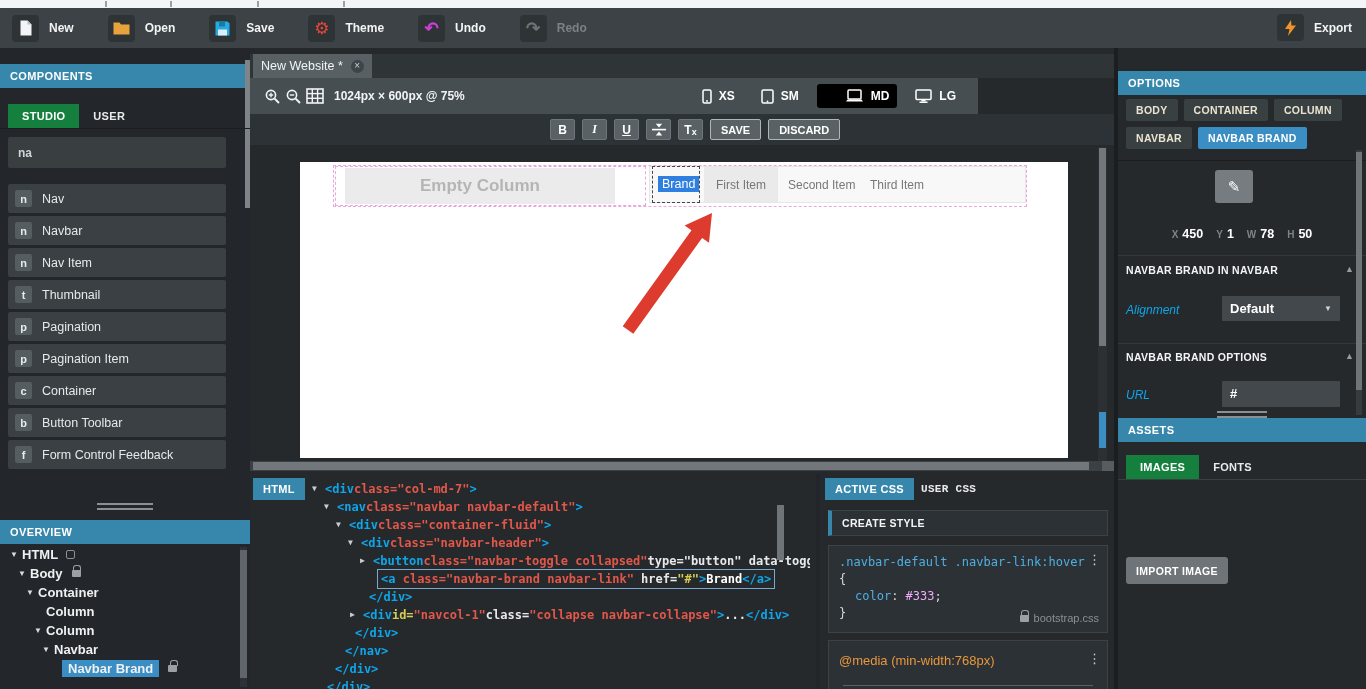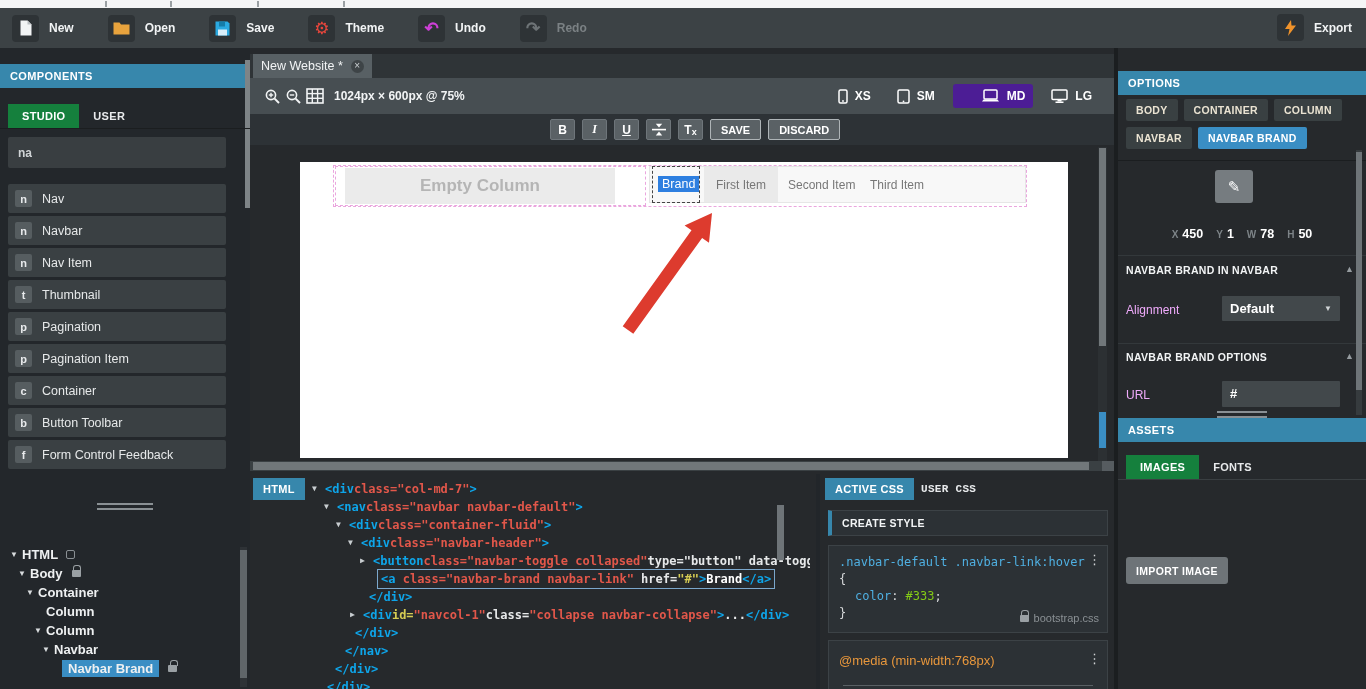--- a/index.html
+++ b/index.html
@@ -59,28 +59,28 @@
   #overview-scroll div { margin-top:3px; width:7px; height:128px; background:#5f6569; }
 
   
   #center { position:absolute; left:250px; top:48px; width:864px; height:641px; }
   #tabbar { position:absolute; left:0; top:6px; width:864px; height:24px; background:#2f3437; }
   #doc-tab { position:absolute; left:3px; top:0; height:24px; background:#586064; display:flex;
     align-items:center; padding:0 8px; gap:8px; }
   #doc-tab span { color:#f2f4f5; font-size:12.5px; }
   #tab-close { width:13px; height:13px; border-radius:50%; background:#3e4447; color:#cdd2d4;
     font-size:10px; line-height:12px; text-align:center; }
-  #zoombar { position:absolute; left:0; top:30px; width:864px; height:36px; background:#474e52;
+  #zoombar { position:absolute; left:0; top:30px; width:728px; height:36px; background:#474e52;
     display:flex; align-items:center; padding-left:14px; gap:4px; }
   .zb-icon { display:flex; align-items:center; }
   #canvas-dims { color:#f2f4f5; font-size:12px; font-weight:bold; margin-left:6px; }
   #device-row { margin-left:auto; display:flex; gap:10px; padding-right:14px; align-items:center; }
   .dev-btn { display:flex; align-items:center; gap:7px; color:#fff; font-size:12px; font-weight:bold;
     padding:5px 8px; border-radius:3px; }
-  .dev-btn.active { background:#4c1d95;padding-left:28px; }
+  .dev-btn.active { background:#000000;padding-left:28px; }
   #formatbar { position:absolute; left:0; top:66px; width:864px; height:31px; background:#2d3236;
     display:flex; align-items:center; padding-left:300px; gap:7px; }
   .fmt-btn { min-width:25px; height:21px; background:#5a6165; border:1px solid #6e757a; border-radius:2px;
     color:#fff; font-size:12px; font-weight:bold; display:flex; align-items:center; justify-content:center; }
   .fmt-btn.italic { font-style:italic; font-family:"Liberation Serif",serif; }
   .fmt-btn.underline { text-decoration:underline; }
   .fmt-btn.wide { padding:0 10px; font-size:11px; border:1px solid #aeb4b7; }
 
   
   #canvas { position:absolute; left:0; top:97px; width:864px; height:316px; background:#26292c; }
@@ -127,21 +127,21 @@
   #activecss-tab { left:575px; } #usercss-tab { left:661px;font-family:Liberation Mono, monospace; }
   #css-content { position:absolute; left:570px; top:452px; width:294px; height:237px; }
   #create-style { position:absolute; left:8px; top:10px; width:280px; height:26px; background:#2c3135;
     border:1px solid #3c4246; border-left:4px solid #3787ac; color:#f2f4f5; font-size:10.5px;
     font-weight:bold; letter-spacing:.3px; line-height:24px; padding-left:10px; }
   .css-card { position:absolute; left:8px; width:280px; background:#2c3135; border:1px solid #3c4246;
     font-family:"DejaVu Sans Mono",monospace; font-size:12px; }
   #css-rule-card { top:45px; height:88px; padding:8px 10px; }
   .css-sel { color:#4fb0e2; }
   .css-line { line-height:17px; white-space:nowrap; }
-  .css-prop { color:#4fb0e2; } .css-val { color:#84cc16;margin-top:29px; } .css-plain { color:#d8dadc; }
+  .css-prop { color:#4fb0e2; } .css-val { color:#f0abfc;margin-top:29px; } .css-plain { color:#d8dadc; }
   .kebab { position:absolute; right:6px; top:6px; color:#d0d4d6; font-size:13px; letter-spacing:0; }
   .css-source { position:absolute; right:8px; bottom:8px; color:#8a9094; font-size:11px;
     font-family:"Liberation Sans",sans-serif; display:flex; align-items:center; gap:5px; }
   #css-media-card { top:140px; height:97px; padding:12px 10px; }
   .css-media { color:#e8973c; font-size:13px; font-family:"Liberation Sans",sans-serif; }
   #media-sep { position:absolute; left:14px; top:44px; width:250px; height:1px; background:#5a6064; }
   #css-scroll { position:absolute; left:527px; top:455px; width:7px; height:234px; }
   #css-scroll div { width:7px; height:55px; background:#6e7478; margin-top:2px; }
 
   
@@ -156,21 +156,21 @@
   #pencil-btn { position:absolute; left:97px; top:122px; width:38px; height:33px; background:#767c80;
     border-radius:3px; color:#fff; font-size:15px; display:flex; align-items:center; justify-content:center; }
   #coords-row { position:absolute; left:0; top:176px; width:248px; display:flex; justify-content:center;
     gap:13px; align-items:baseline; }
   .coord-k { color:#7d8488; font-size:10px; font-weight:bold; margin-right:4px; }
   .coord-v { color:#fff; font-size:12.5px; font-weight:bold; }
   .sect-hr { position:absolute; left:0; width:248px; height:1px; background:#33383b; }
   .sect-header { position:absolute; left:8px; color:#f2f4f5; font-size:10.5px; font-weight:bold;
     letter-spacing:.3px; }
   .sect-arrow { position:absolute; right:12px; color:#969ca0; font-size:9px; }
-  .fld-label { position:absolute; left:8px; color:#f0abfc; font-size:12px; }
+  .fld-label { position:absolute; left:8px; color:#0ea5e9; font-size:12px;font-style:italic; }
   .fld-box { position:absolute; left:104px; width:118px; height:25px; background:#42484b;
     color:#fff; font-size:13px; font-weight:bold; line-height:25px; padding-left:8px; border-radius:1px; }
   .fld-caret { position:absolute; right:8px; top:0; font-size:8px; color:#cfd3d5; }
   #url-handle { position:absolute; left:99px; top:363px; width:50px; }
   #assets-header { position:absolute; left:0; top:370px; width:248px; }
   #assets-tabs { top:407px; padding-left:8px; width:248px; }
   #assets-tabline { position:absolute; left:0; top:431px; width:248px; height:1px; background:#3a3f42; }
   #no-images { position:absolute; left:8px; top:442px; width:222px; height:55px; background:#1d2124;
     display:flex; align-items:center; justify-content:center; color:#f2f4f5; font-size:12.5px;
     font-weight:bold; }
@@ -294,20 +294,21 @@
         </div>
         <div class="comp-item">
           <span class="comp-badge">f</span>
           <span class="comp-label">Form Control Feedback</span>
         </div>
       </div>
     <div id="overview-handle" class="drag-lines">
       <div></div>
         <div></div>
     </div>
+    <div id="overview-header" class="panel-header">OVERVIEW</div>
     <div id="overview-tree">
         <div class="tree-row" style="padding-left: 10px;">
           <span class="tree-arrow">▼</span>
           <span class="tree-label">HTML</span>
           <span class="tree-boxicon"></span>
         </div>
         <div class="tree-row" style="padding-left: 18px;">
           <span class="tree-arrow">▼</span>
           <span class="tree-label">Body</span>
           <span class="lock"></span>

